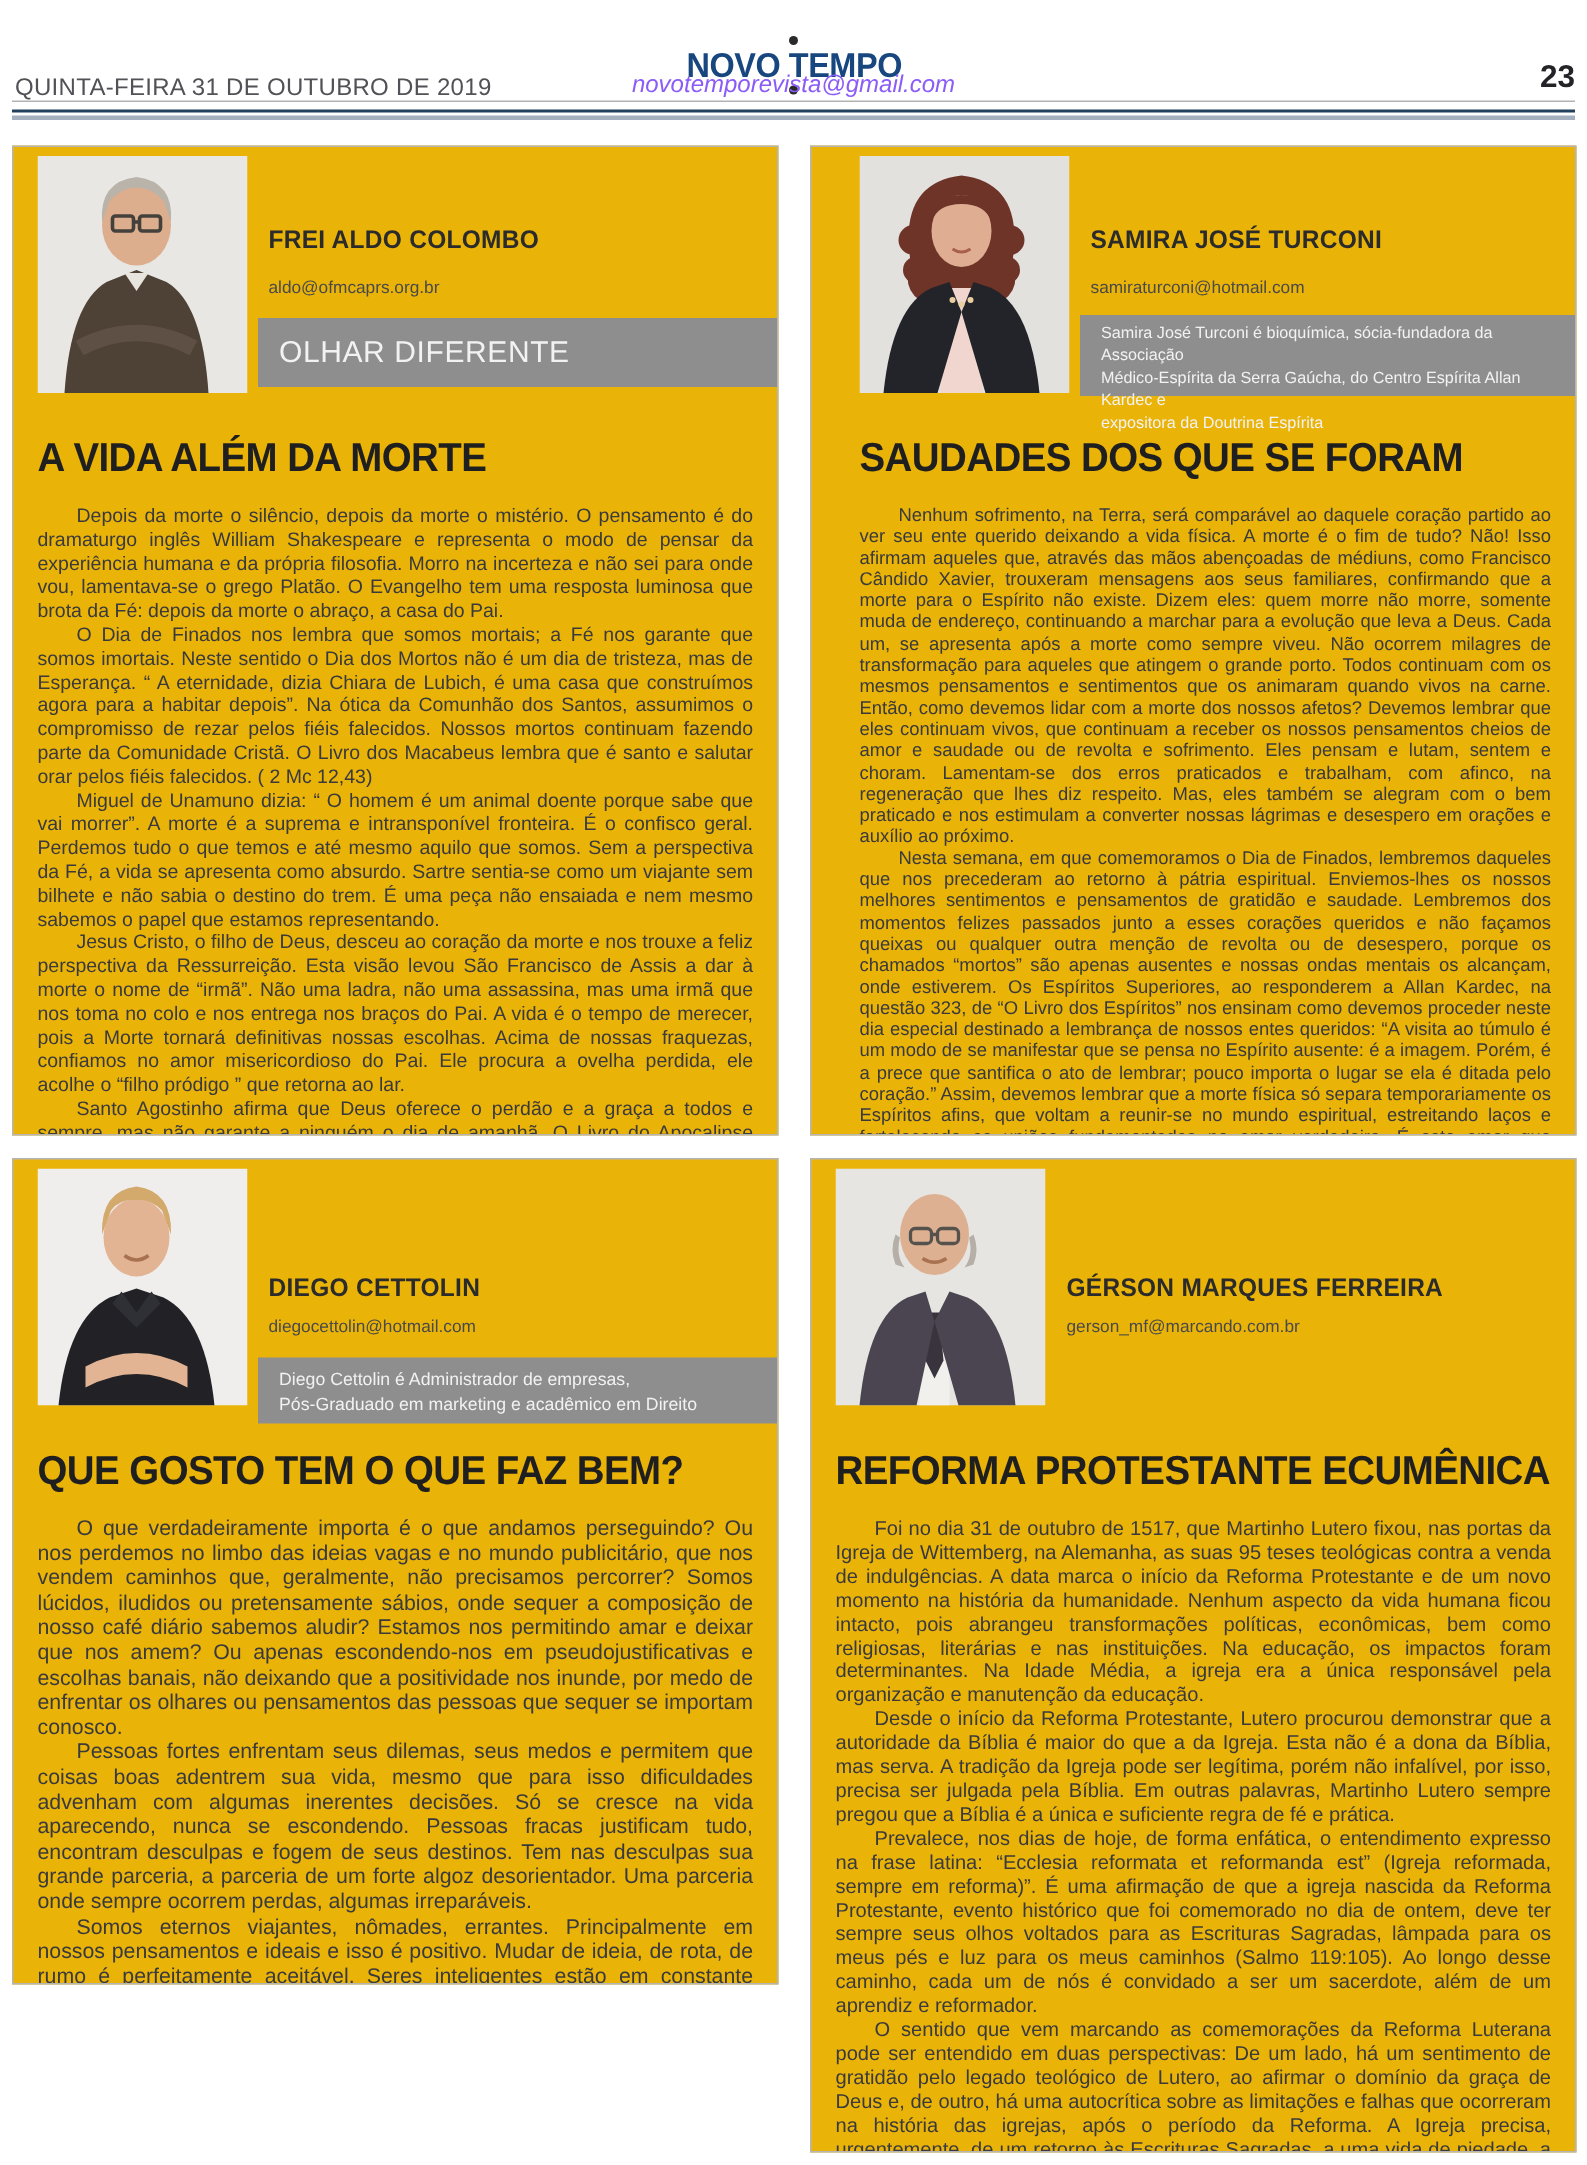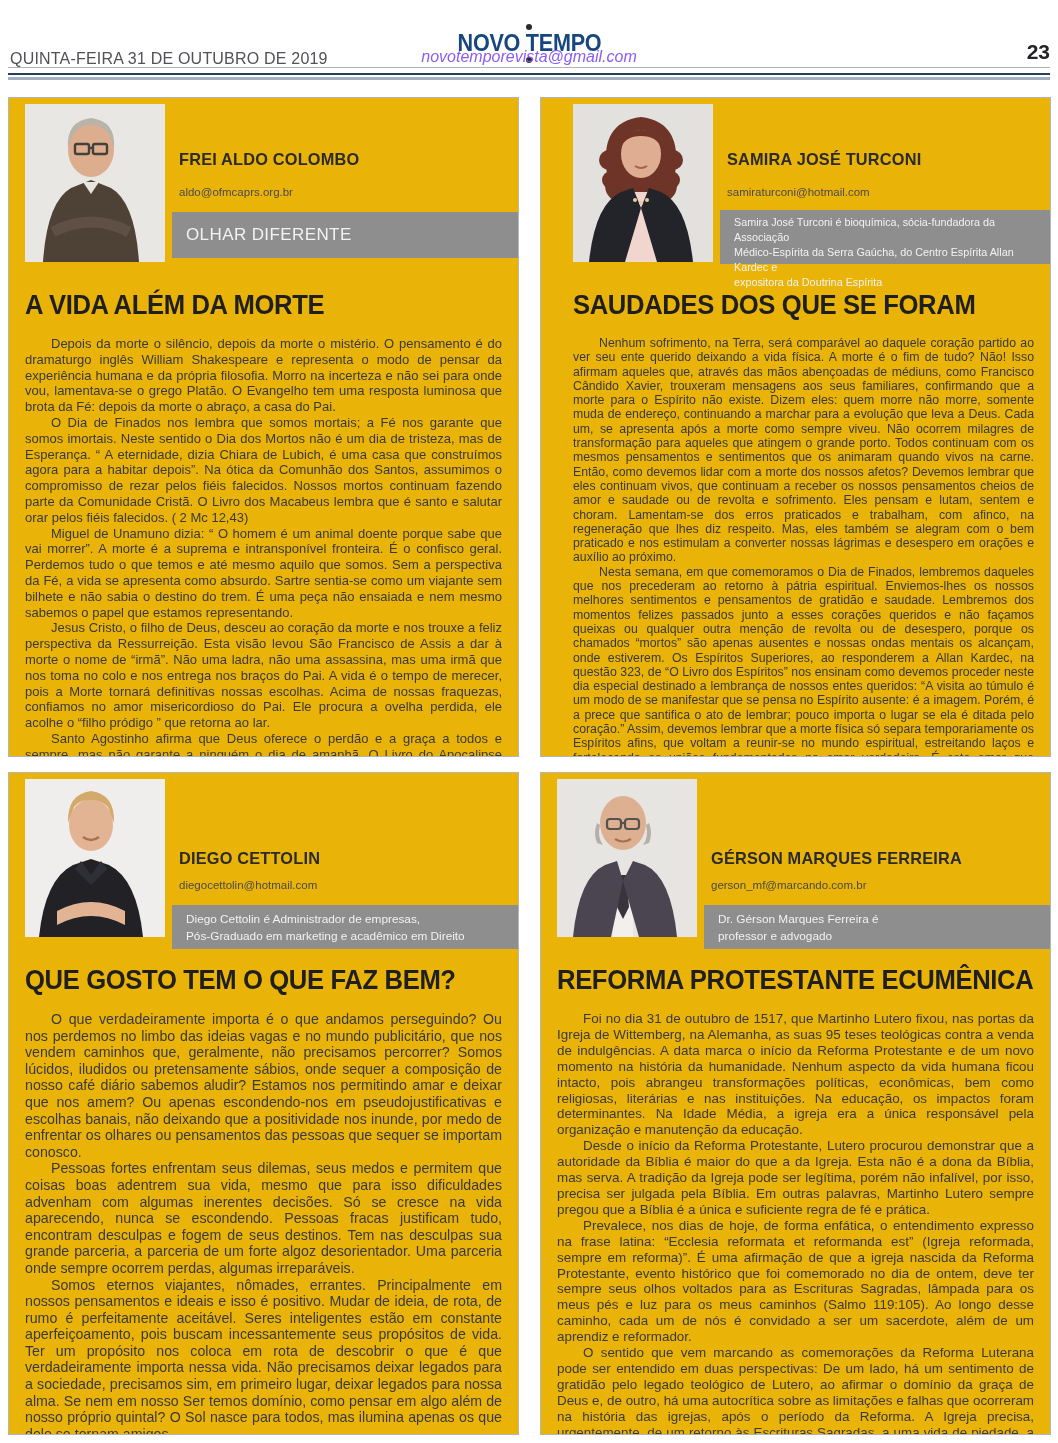--- a/index.html
+++ b/index.html
@@ -21,34 +21,34 @@
   .pageno{position:absolute;right:0;top:-4px;font-size:21px;font-weight:bold;color:#242428;}
   .thin-rule{position:absolute;left:8px;right:8px;top:67px;height:1px;background:#b3b3b3;}
   .rule-dark{position:absolute;left:8px;right:8px;top:73px;height:2px;background:#23415e;}
   .rule-light{position:absolute;left:8px;right:8px;top:77px;height:3px;background:#a4b0c0;}
 
   
   .card{position:absolute;width:511px;border:1px solid #b5b5b5;background:#eab308;
         box-sizing:border-box;overflow:hidden;}
   #card-tl{left:8px;  top:97px; height:660px;}
   #card-tr{left:540px;top:97px; height:660px;padding-left:16px;}
-  #card-bl{left:8px;  top:772px;height:663px;}
+  #card-bl{left:8px;  top:772px;height:551px;}
   #card-br{left:540px;top:772px;height:663px;}
 
   .card-header{position:relative;height:170px;}
   .photo{position:absolute;left:16px;top:6px;width:140px;height:158px;}
   .photo svg{width:100%;height:100%;display:block;}
   .author-name{position:absolute;left:170px;top:52px;font-size:17px;font-weight:bold;
                color:#2b2b2b;letter-spacing:.2px;transform:scaleX(.96);transform-origin:left center;}
   .author-email{position:absolute;left:170px;top:88px;font-size:11.5px;color:#4a4a4a;}
   .lower .author-name{top:76px;}
   .lower .author-email{top:106px;}
   .banner{position:absolute;left:163px;right:0;background:#8e8e8e;color:#f2f2f2;
           box-sizing:border-box;white-space:pre-line;}
-  .banner-column{top:114px;height:46px;line-height:46px;font-size:17px;
+  .banner-column{top:114px;height:46px;line-height:46px;font-size:20px;
                  padding-left:14px;letter-spacing:.4px;}
   .banner-bio3{top:112px;height:54px;font-size:10.8px;line-height:1.38;padding:5px 10px 0 14px;}
   .banner-bio2{top:132px;height:44px;font-size:11.8px;line-height:1.45;padding:6px 10px 0 14px;}
 
   .article-title{margin:22px 16px 0;font-size:27px;font-weight:bold;color:#1f1f1f;
                  letter-spacing:-0.4px;white-space:nowrap;transform:scaleX(.95);
                  transform-origin:left center;}
   .article-body{margin:15px 16px 0;text-align:justify;color:#3a3a3c;}
   .article-body p{margin:0;text-indent:26px;}
   #card-tl .article-body{font-size:13px;  line-height:15.8px;}
@@ -179,22 +179,20 @@
           <line x1="64" y1="44" x2="68" y2="44" stroke="#55524e" stroke-width="2.2"></line>
           <path d="M58 60 Q66 65 74 60" stroke="#a8714f" stroke-width="2.2" fill="none"></path>
           <path d="M56 84 L66 100 L76 84 L76 158 L56 158 Z" fill="#f2f0ec"></path>
           <path d="M63 96 L69 96 L72 128 L66 140 L60 128 Z" fill="#38333c"></path>
           <path d="M16 158 Q22 98 48 86 L60 82 L66 102 L54 158 Z" fill="#4a4550"></path>
           <path d="M120 158 Q114 98 88 86 L76 82 L66 102 L82 158 Z" fill="#4a4550"></path>
         </svg>
       </div>
       <div class="author-name">GÉRSON MARQUES FERREIRA</div>
       <div class="author-email">gerson_mf@marcando.com.br</div>
-      <div class="banner banner-bio2">Dr. Gérson Marques Ferreira é
-professor e advogado</div>
     </div>
     <h2 class="article-title">REFORMA PROTESTANTE ECUMÊNICA</h2>
     <div class="article-body">
         <p>Foi no dia 31 de outubro de 1517, que Martinho Lutero fixou, nas portas da Igreja de Wittemberg, na Alemanha, as suas 95 teses teológicas contra a venda de indulgências. A data marca o início da Reforma Protestante e de um novo momento na história da humanidade. Nenhum aspecto da vida humana ficou intacto, pois abrangeu transformações políticas, econômicas, bem como religiosas, literárias e nas instituições. Na educação, os impactos foram determinantes. Na Idade Média, a igreja era a única responsável pela organização e manutenção da educação.</p>
         <p>Desde o início da Reforma Protestante, Lutero procurou demonstrar que a autoridade da Bíblia é maior do que a da Igreja. Esta não é a dona da Bíblia, mas serva. A tradição da Igreja pode ser legítima, porém não infalível, por isso, precisa ser julgada pela Bíblia. Em outras palavras, Martinho Lutero sempre pregou que a Bíblia é a única e suficiente regra de fé e prática.</p>
         <p>Prevalece, nos dias de hoje, de forma enfática, o entendimento expresso na frase latina: “Ecclesia reformata et reformanda est” (Igreja reformada, sempre em reforma)”. É uma afirmação de que a igreja nascida da Reforma Protestante, evento histórico que foi comemorado no dia de ontem, deve ter sempre seus olhos voltados para as Escrituras Sagradas, lâmpada para os meus pés e luz para os meus caminhos (Salmo 119:105). Ao longo desse caminho, cada um de nós é convidado a ser um sacerdote, além de um aprendiz e reformador.</p>
         <p>O sentido que vem marcando as comemorações da Reforma Luterana pode ser entendido em duas perspectivas: De um lado, há um sentimento de gratidão pelo legado teológico de Lutero, ao afirmar o domínio da graça de Deus e, de outro, há uma autocrítica sobre as limitações e falhas que ocorreram na história das igrejas, após o período da Reforma. A Igreja precisa, urgentemente, de um retorno às Escrituras Sagradas, a uma vida de piedade, a um caminho diário com Deus, prestação de serviço ao próximo e a testemunhar o poder do Evangelho de Cristo.</p>
       </div>
   </section>
 

